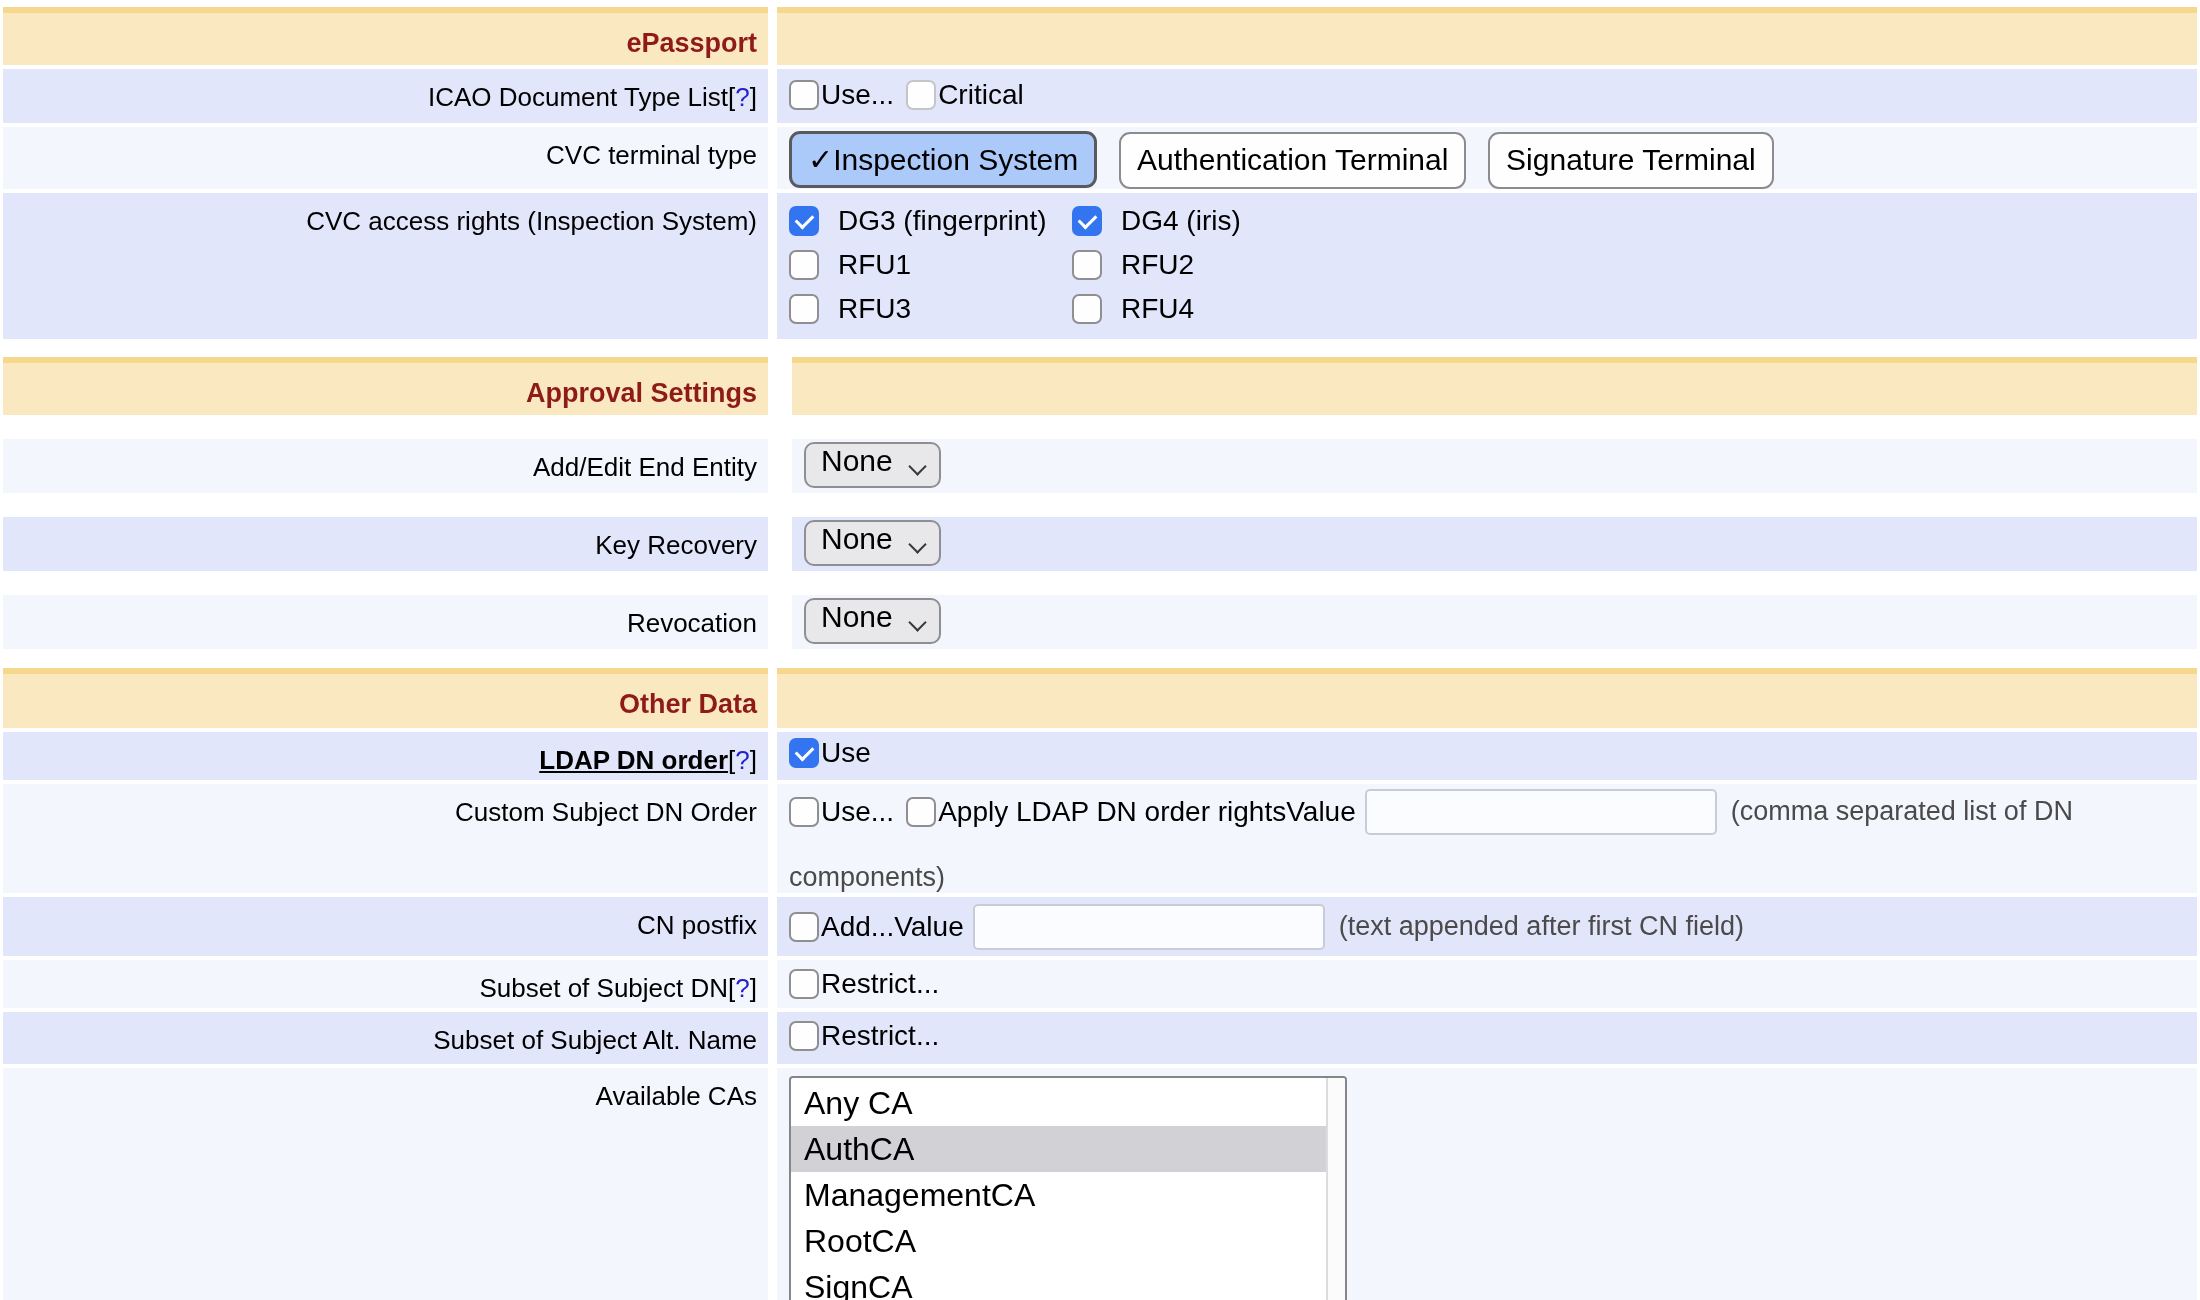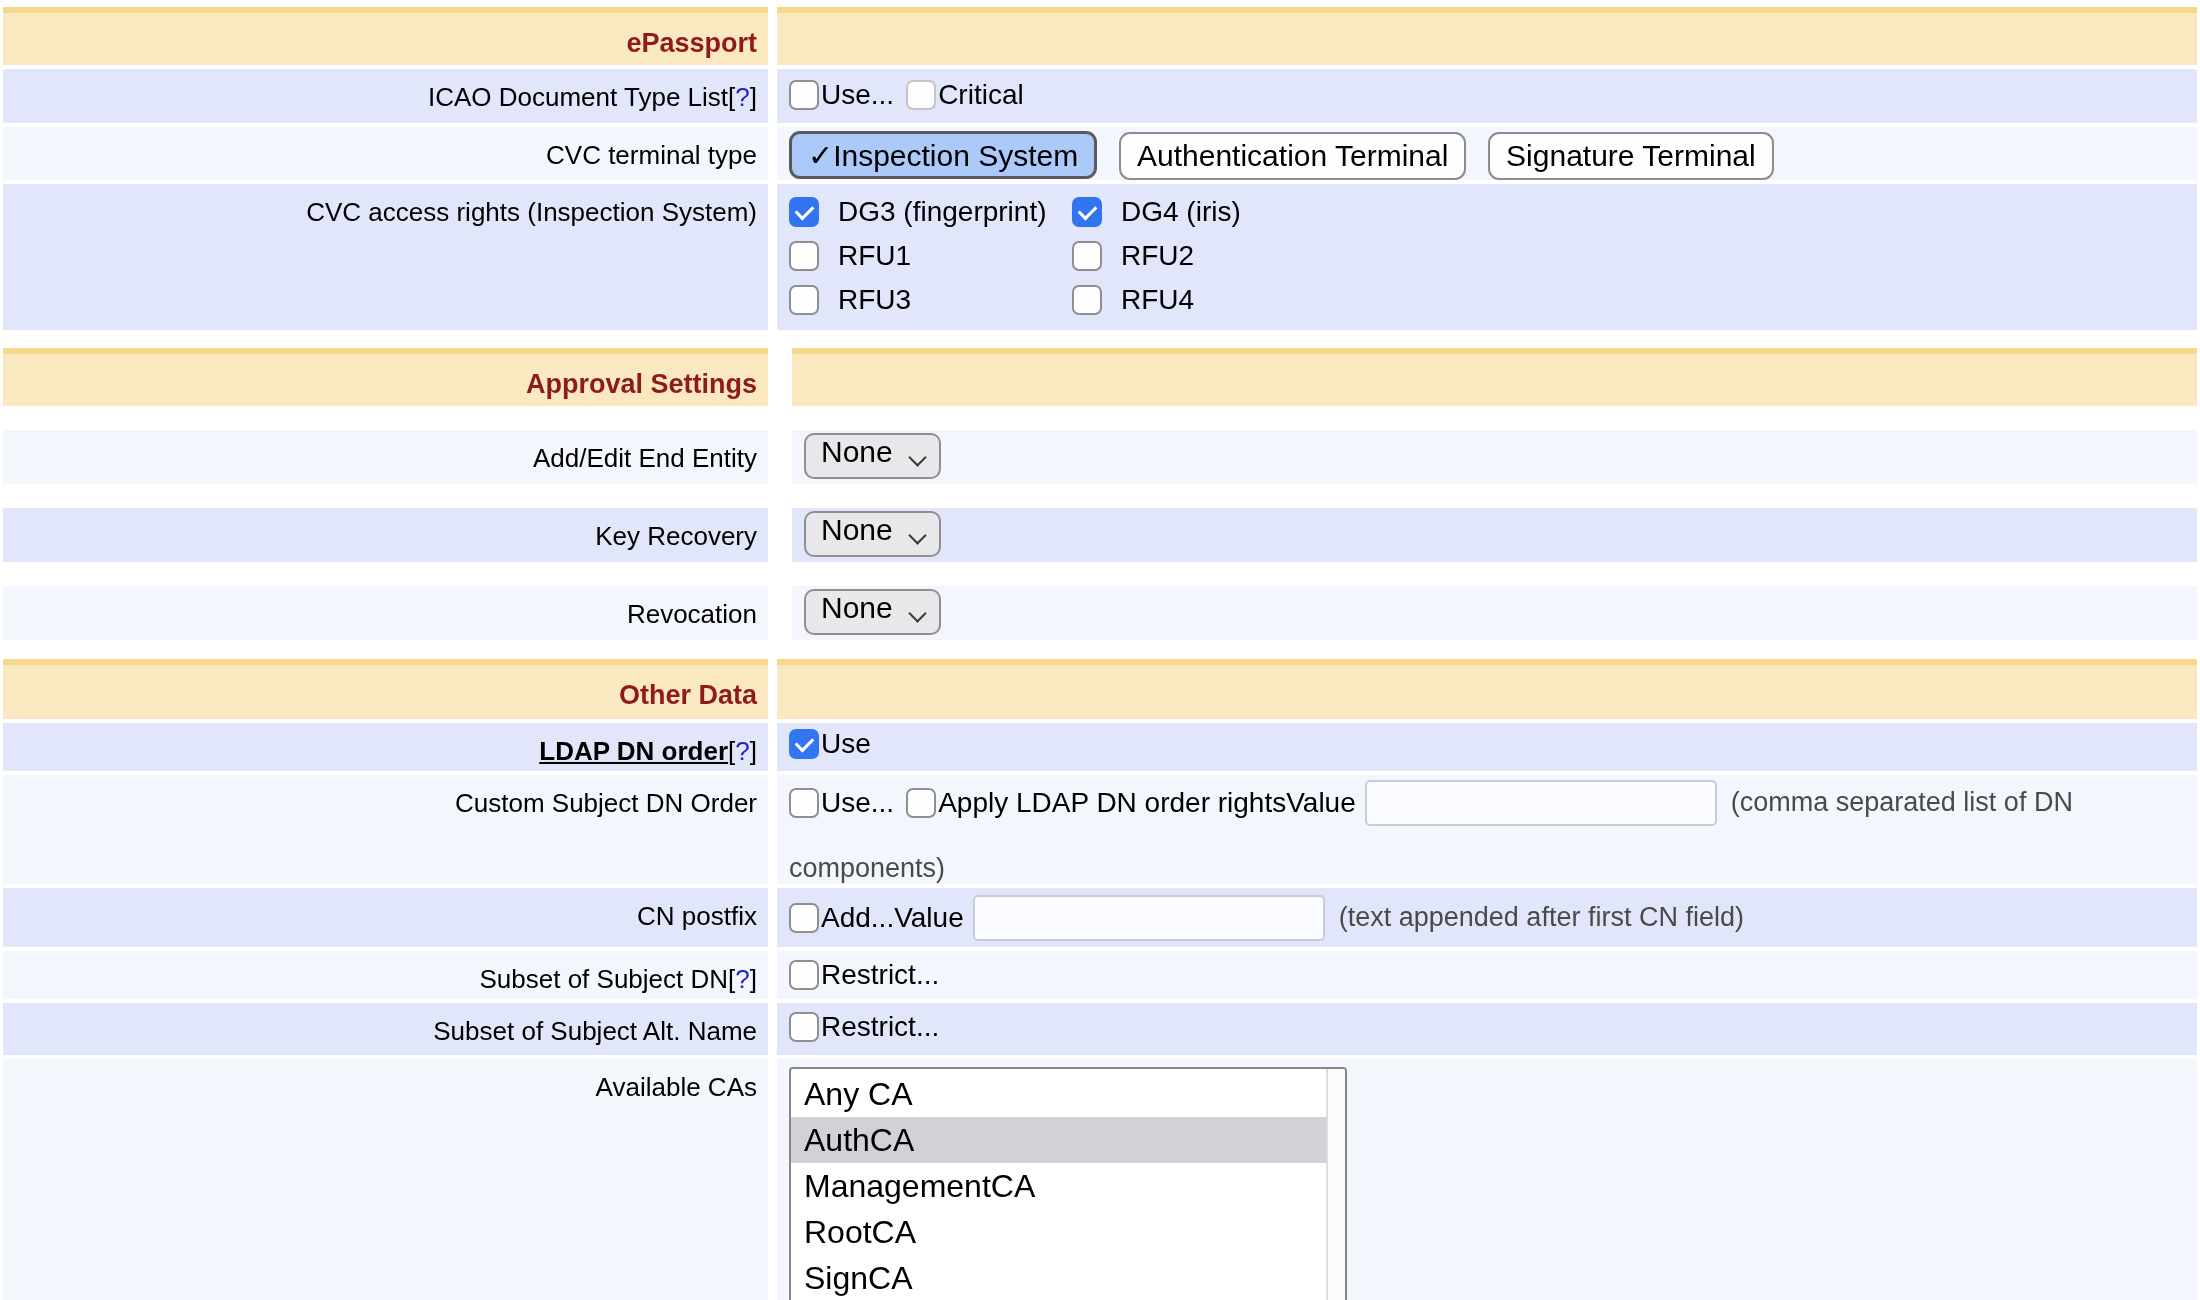--- a/index.html
+++ b/index.html
@@ -32,21 +32,21 @@
   
   .cb { position:relative; width:30px; height:30px; flex:none; display:inline-block;
         border:2.5px solid #8E8E93; border-radius:7px; background:#FEFEFE; vertical-align:middle; }
   .cb.on { background:#3374F0; border-color:#3374F0; }
   .cb.on::after { content:""; position:absolute; left:5px; top:6px; width:14px; height:8px;
         border-left:3.5px solid #fff; border-bottom:3.5px solid #fff; transform:rotate(-45deg); }
   .cb.dis { border-color:#C5C5C9; }
   .cbl { margin-left:2px; white-space:nowrap; }
 
   
-  .btn { height:48px; border:2.5px solid #8C8C90; border-radius:11px; background:#FEFEFE;
+  .btn { height:57px; border:2.5px solid #8C8C90; border-radius:11px; background:#FEFEFE;
          font-size:30px; font-family:"Liberation Sans", sans-serif; padding:0 16px; margin-right:14px;
          color:#000; display:inline-flex; align-items:center; cursor:pointer; }
   .btn.sel { background:#ABC9F9; border:3.5px solid #5A5A5E; }
 
   
   .ddl { position:relative; display:inline-flex; align-items:flex-start; height:46px;
          background:#E8E8EA; border:2.5px solid #8E8E93; border-radius:10px;
          font-size:30px; padding:0 46px 0 15px; cursor:pointer; }
   .ddl::after { content:""; position:absolute; right:15px; top:16px; width:11px; height:11px;
          border-left:2.5px solid #39393C; border-bottom:2.5px solid #39393C; transform:rotate(-45deg); }

